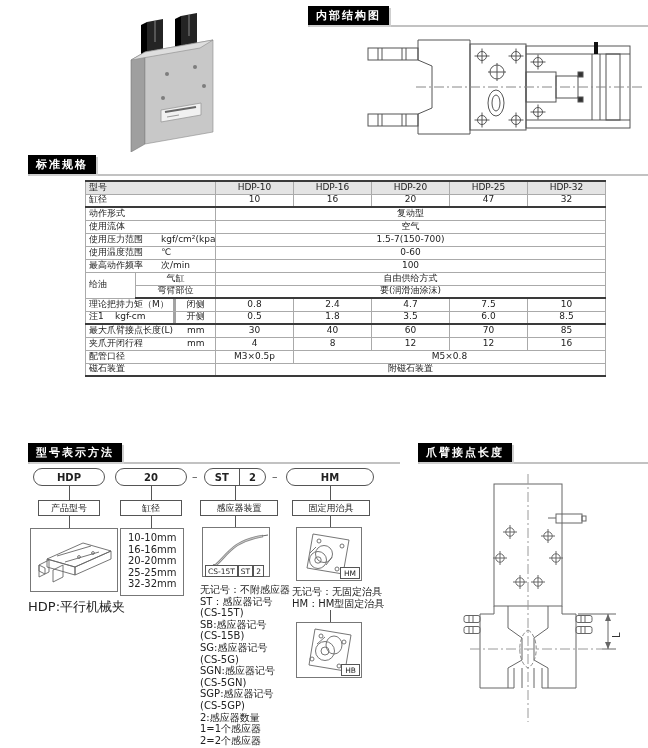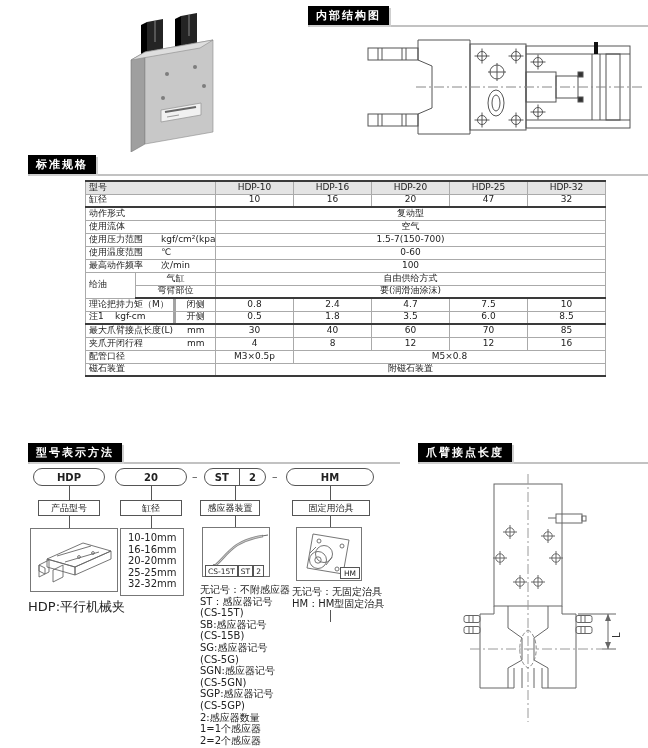--- a/index.html
+++ b/index.html
@@ -248,21 +248,21 @@
       <div class="cell">HM</div>
     </div>
 
   <div class="vline" style="left:69px;top:486px;height:14px"></div>
   <div class="vline" style="left:151px;top:486px;height:14px"></div>
   <div class="vline" style="left:235px;top:486px;height:14px"></div>
   <div class="vline" style="left:330px;top:486px;height:14px"></div>
 
   <div class="cat" style="left:38px;top:500px;width:62px">产品型号</div>
   <div class="cat" style="left:120px;top:500px;width:62px">缸径</div>
-  <div class="cat" style="left:200px;top:500px;width:60px">感应器装置</div>
+  <div class="cat" style="left:200px;top:500px;width:78px">感应器装置</div>
   <div class="cat" style="left:292px;top:500px;width:78px">固定用治具</div>
 
   <div class="vline" style="left:69px;top:516px;height:12px"></div>
   <div class="vline" style="left:151px;top:516px;height:12px"></div>
   <div class="vline" style="left:235px;top:516px;height:11px"></div>
   <div class="vline" style="left:330px;top:516px;height:11px"></div>
 
   <div class="imgbox" style="left:30px;top:528px;width:88px;height:64px">
     <svg width="86" height="62" viewBox="0 0 86 62" stroke="#666" fill="none" stroke-width="0.9">
       <polygon points="16,30 52,14 80,22 44,38"></polygon>
@@ -333,20 +333,34 @@
     </svg>
     <div class="tag1" style="right:1px;bottom:1px">HM</div>
   </div>
   <div class="tlist" style="left:292px;top:586px">
     <div>无记号：无固定治具</div>
     <div>HM：HM型固定治具</div>
   </div>
 
   <div class="vline" style="left:330px;top:610px;height:12px"></div>
 
+  <div class="imgbox" style="left:296px;top:622px;width:66px;height:56px">
+    <svg width="64" height="54" viewBox="0 0 64 54" stroke="#666" fill="none" stroke-width="0.9">
+      <polygon points="18,6 54,12 48,48 12,42"></polygon>
+      <circle cx="24" cy="13" r="2"></circle>
+        <circle cx="47" cy="19" r="2"></circle>
+        <circle cx="42" cy="43" r="2"></circle>
+        <circle cx="15" cy="36" r="2"></circle>
+      <circle cx="28" cy="28" r="9.5"></circle>
+      <circle cx="28" cy="28" r="4"></circle>
+      <ellipse cx="37" cy="22" rx="8" ry="9"></ellipse>
+      <line x1="20" y1="21" x2="28" y2="14"></line>
+    </svg>
+    <div class="tag1" style="right:1px;bottom:1px">HB</div>
+  </div>
 
   <div class="sec-head" style="left:418px;top:443px;width:230px">
     <div class="sec-label">爪臂接点长度</div>
   </div>
   <div class="abs" style="left:452px;top:470px">
     <svg width="190" height="262" viewBox="0 0 190 262" stroke="#666" fill="none" stroke-width="1">
       <defs>
         <g id="ch2">
             <circle r="4.2"></circle>
             <line x1="-7" y1="0" x2="7" y2="0"></line>

